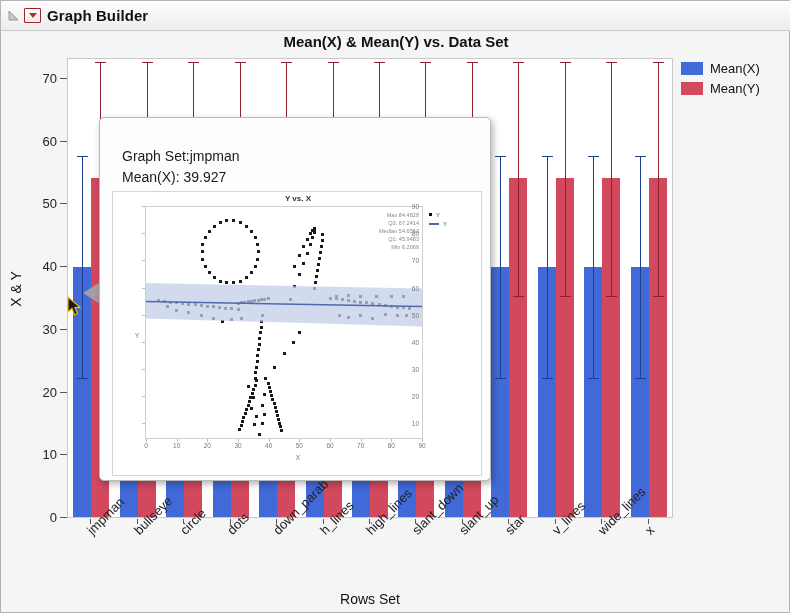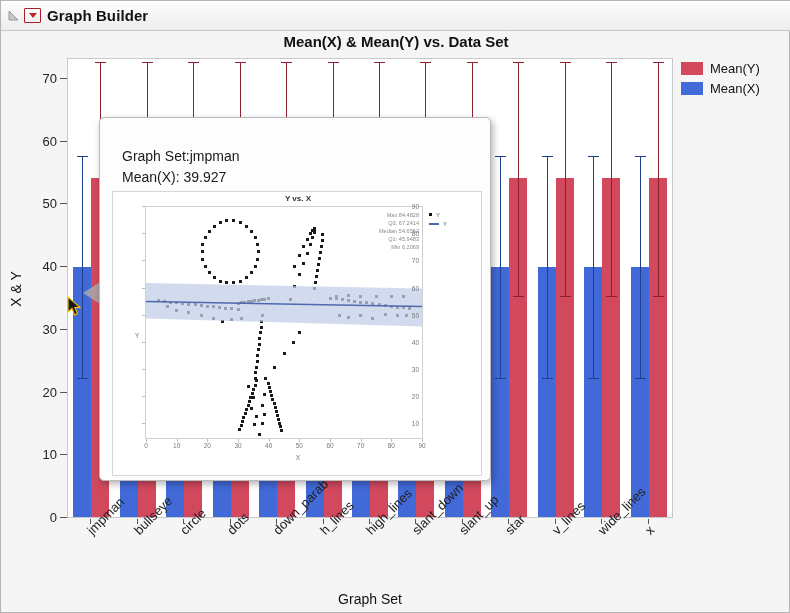--- a/index.html
+++ b/index.html
@@ -345,30 +345,30 @@
       <div class="xtick-label" style="left: 388.923px;">slant_up</div>
       <div class="xtick-mark" style="left: 441.385px;"></div>
       <div class="xtick-label" style="left: 435.385px;">star</div>
       <div class="xtick-mark" style="left: 487.846px;"></div>
       <div class="xtick-label" style="left: 481.846px;">v_lines</div>
       <div class="xtick-mark" style="left: 534.308px;"></div>
       <div class="xtick-label" style="left: 528.308px;">wide_lines</div>
       <div class="xtick-mark" style="left: 580.769px;"></div>
       <div class="xtick-label" style="left: 574.769px;">x</div>
     </div>
-  <div id="x-title">Graph Set</div>
+  <div id="x-title">Rows Set</div>
 
   <div id="legend">
+      <div class="legend-row">
+        <span class="legend-swatch" style="background: rgb(65, 105, 216);"></span>
+        <span class="legend-label">Mean(X)</span>
+      </div>
       <div class="legend-row">
         <span class="legend-swatch" style="background: rgb(210, 73, 94);"></span>
         <span class="legend-label">Mean(Y)</span>
-      </div>
-      <div class="legend-row">
-        <span class="legend-swatch" style="background: rgb(65, 105, 216);"></span>
-        <span class="legend-label">Mean(X)</span>
       </div>
     </div>
 
   <div id="tt-pointer"></div>
 
   <div id="tooltip">
     <div class="tt-line" id="tt-l2">
       <span>Graph Set:</span><span>jmpman</span>
     </div>
     <div class="tt-line" id="tt-l3">

